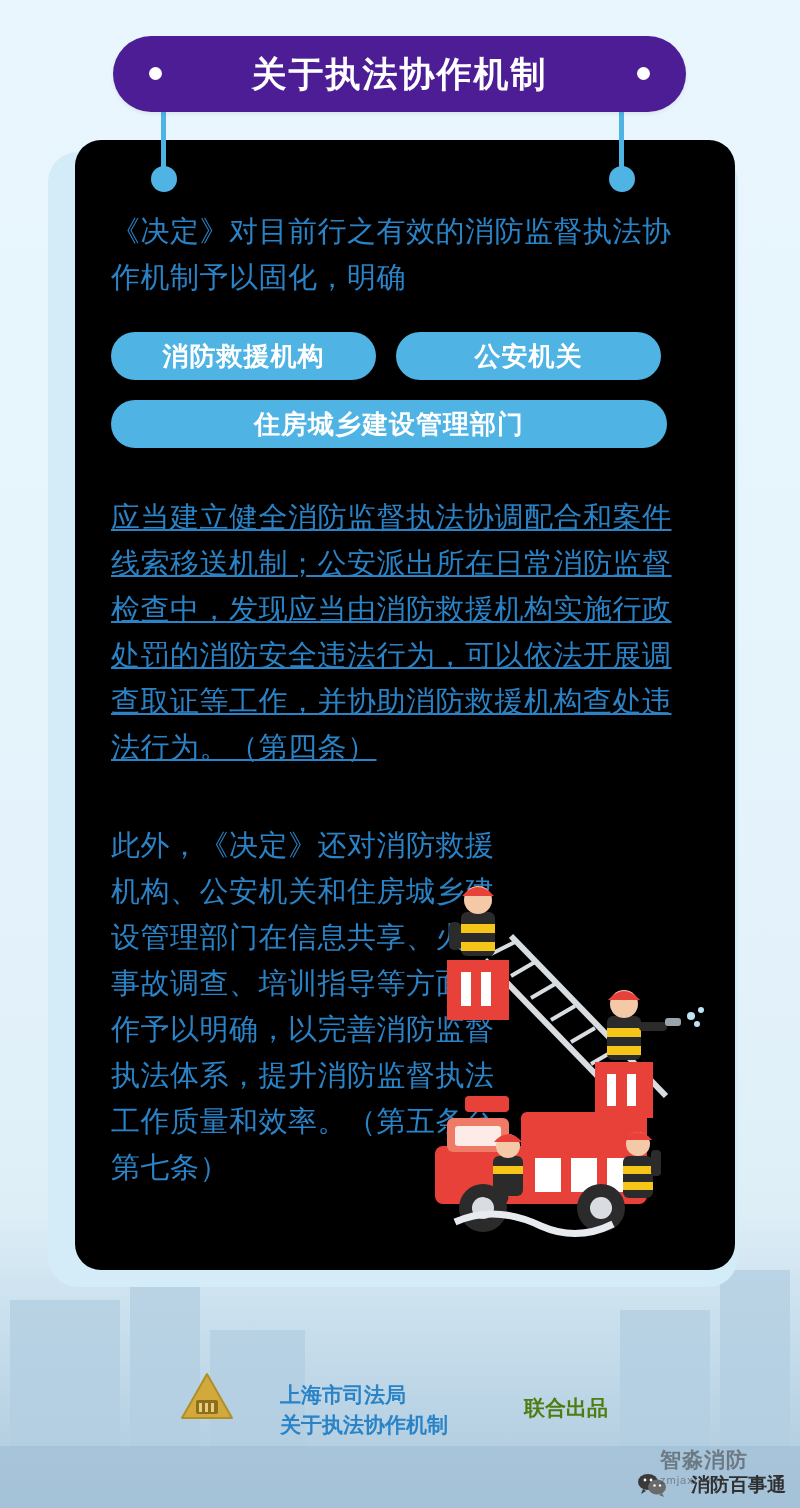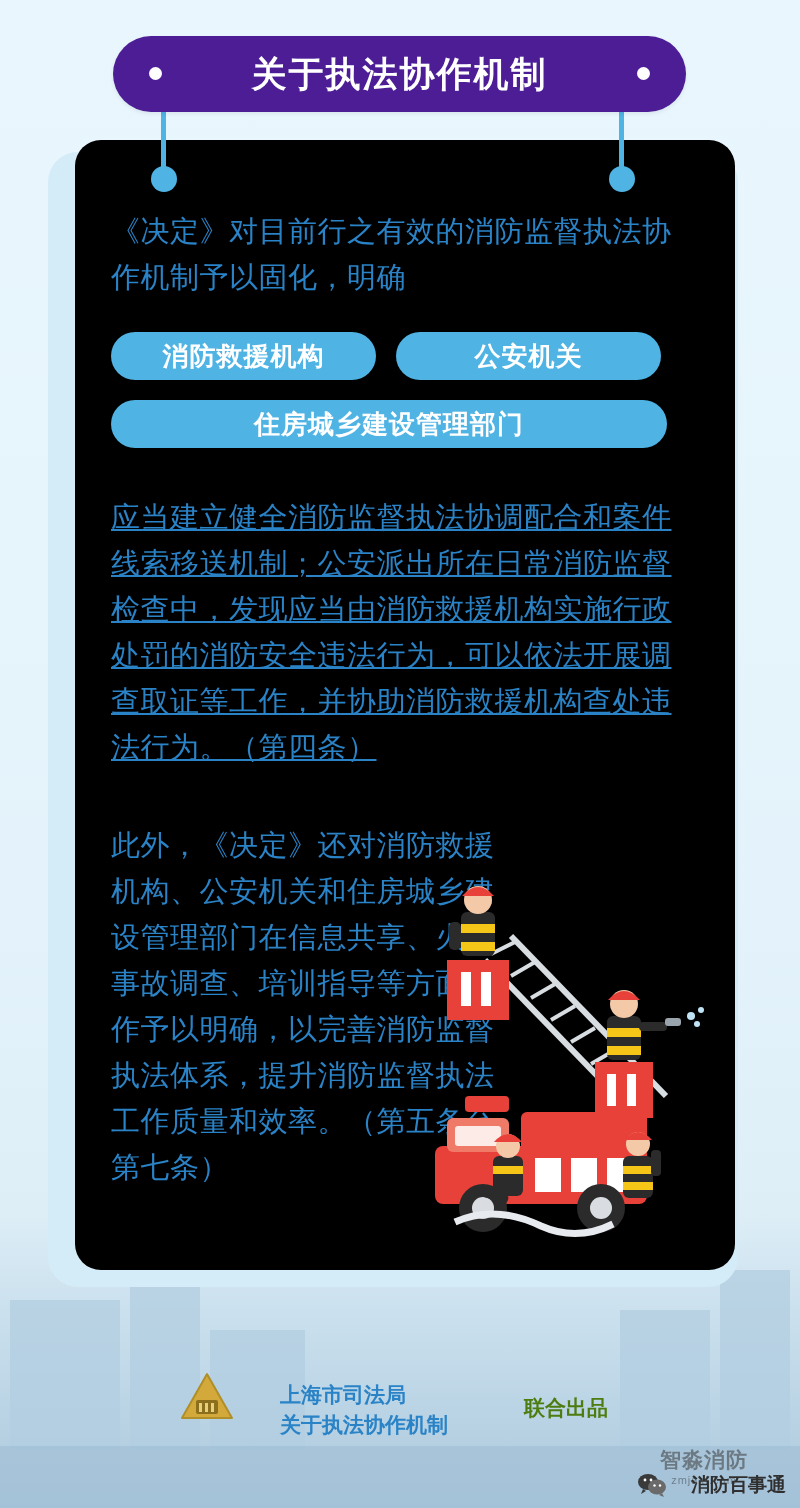--- a/index.html
+++ b/index.html
@@ -220,21 +220,20 @@
   .wechat-text {
     color: #2f2f2f;
     font-size: 19px;
     font-weight: bold;
   }
   .watermark {
     position: absolute;
     right: 52px;
     bottom: 22px;
     z-index: 8;
-    text-align: center;
     pointer-events: none;
   }
   .wm-main {
     font-size: 21px;
     font-weight: bold;
     color: rgba(60,60,60,0.55);
     letter-spacing: 1px;
   }
   .wm-sub {
     font-size: 11px;

